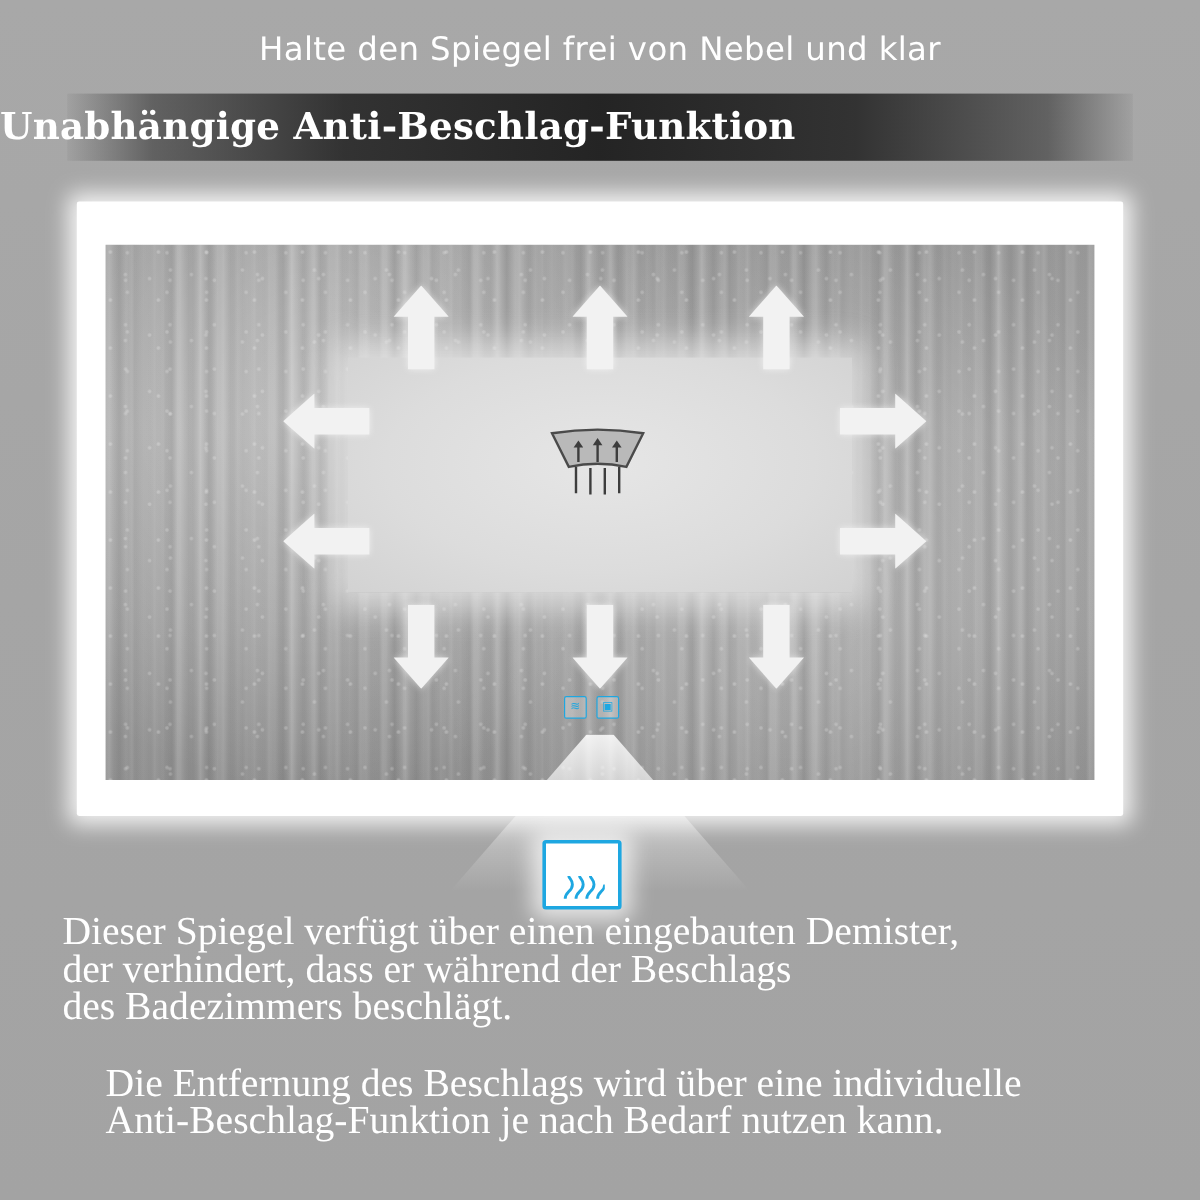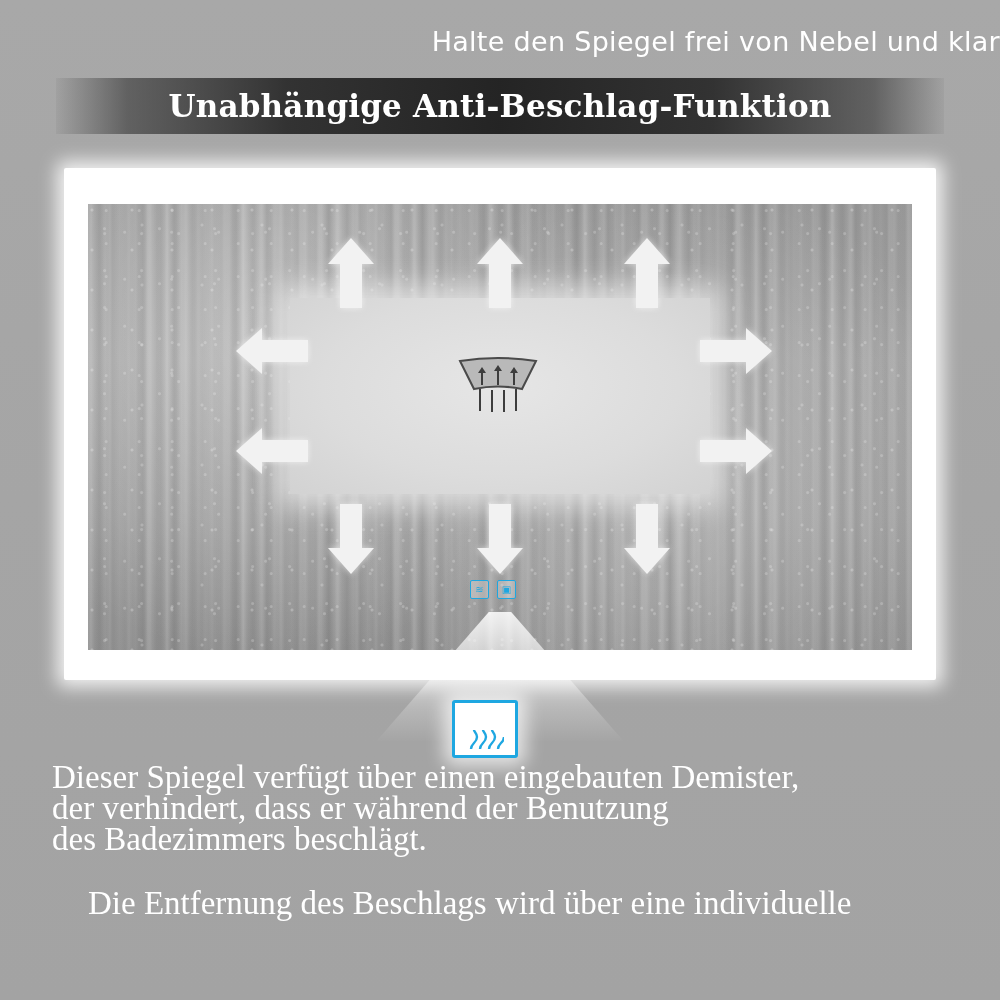--- a/index.html
+++ b/index.html
@@ -21,21 +21,21 @@
     height: 1000px;
     background: linear-gradient(180deg, #a8a8a8 0%, #a5a5a5 50%, #a3a3a3 100%);
   }
 
   
   .headline {
     position: absolute;
     top: 26px;
     left: 0;
     width: 1000px;
-    text-align: right;
+    text-align: center;
     font-size: 27px;
     color: #ffffff;
     letter-spacing: 0.3px;
     font-family: "DejaVu Sans", sans-serif;
   }
 
   .banner {
     position: absolute;
     top: 78px;
     left: 56px;
@@ -48,21 +48,21 @@
         rgba(25,25,25,0.92) 50%,
         rgba(30,30,30,0.85) 74%,
         rgba(40,40,40,0.55) 92%,
         rgba(40,40,40,0.05) 100%);
   }
   .banner-text {
     position: absolute;
     top: 80px;
     left: 0;
     width: 1000px;
-    text-align: center;
+    text-align: left;
     font-family: "DejaVu Serif", serif;
     font-weight: bold;
     font-size: 31px;
     color: #ffffff;
     line-height: 52px;
     letter-spacing: 0.2px;
   }
 
   
   .mirror-glow {
@@ -299,21 +299,22 @@
     <svg class="waves" width="38" height="22" viewBox="0 0 38 22">
       <path d="M5,20 C5,14 11,14 11,8 C11,4 8,3 8,1" stroke="#1ea7e1" stroke-width="2.4" fill="none"></path>
       <path d="M14,20 C14,14 20,14 20,8 C20,4 17,3 17,1" stroke="#1ea7e1" stroke-width="2.4" fill="none"></path>
       <path d="M23,20 C23,14 29,14 29,8 C29,4 26,3 26,1" stroke="#1ea7e1" stroke-width="2.4" fill="none"></path>
       <path d="M32,20 C32,14 38,14 38,8" stroke="#1ea7e1" stroke-width="2.4" fill="none"></path>
     </svg>
   </div>
 
   <div class="para para1">
     <div>Dieser Spiegel verfügt über einen eingebauten Demister,</div>
-    <div>der verhindert, dass er während der Benutzung</div>
+    <div>der verhindert, dass er während der Beschlags</div>
     <div>des Badezimmers beschlägt.</div>
   </div>
 
   <div class="para para2">
     <div>Die Entfernung des Beschlags wird über eine individuelle</div>
+    <div>Anti-Beschlag-Funktion je nach Bedarf nutzen kann.</div>
   </div>
 
 </div>
 
 </body></html>

